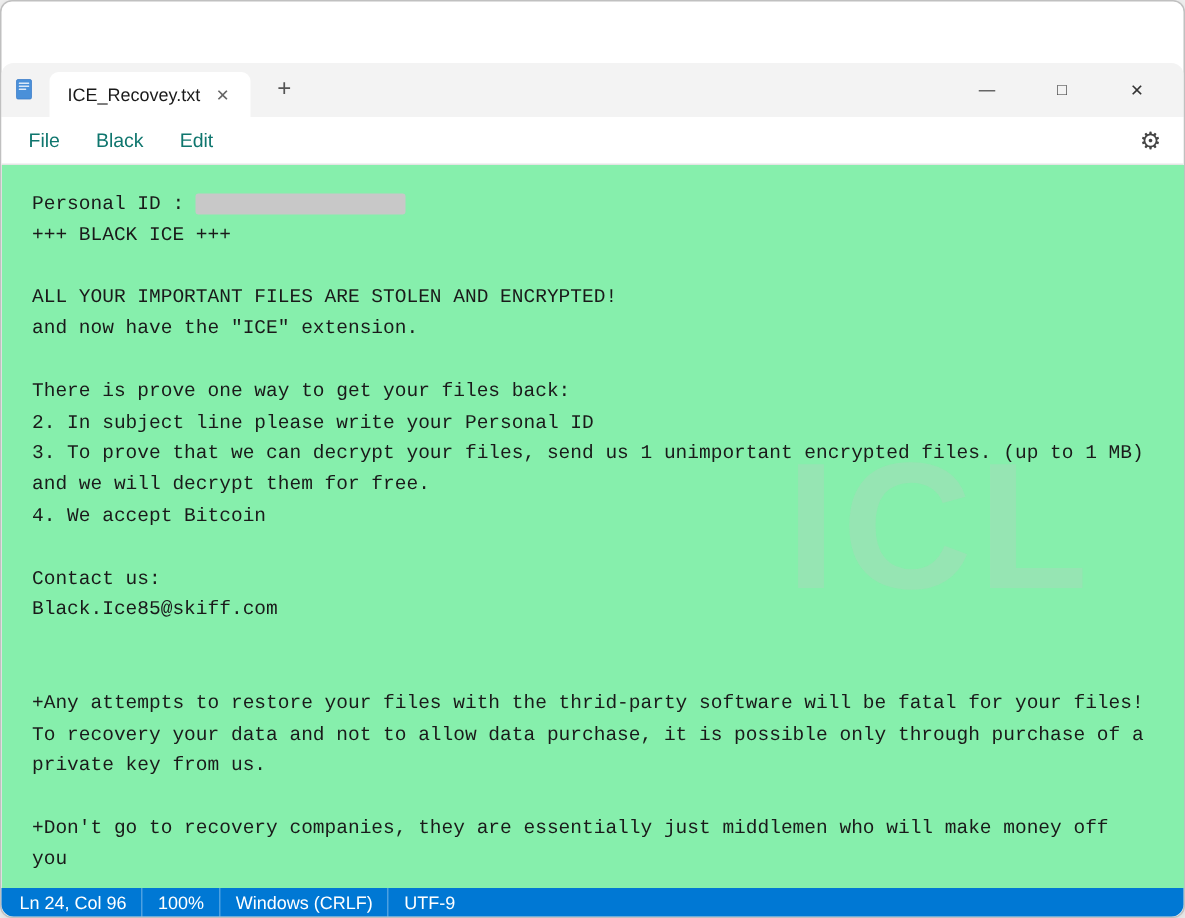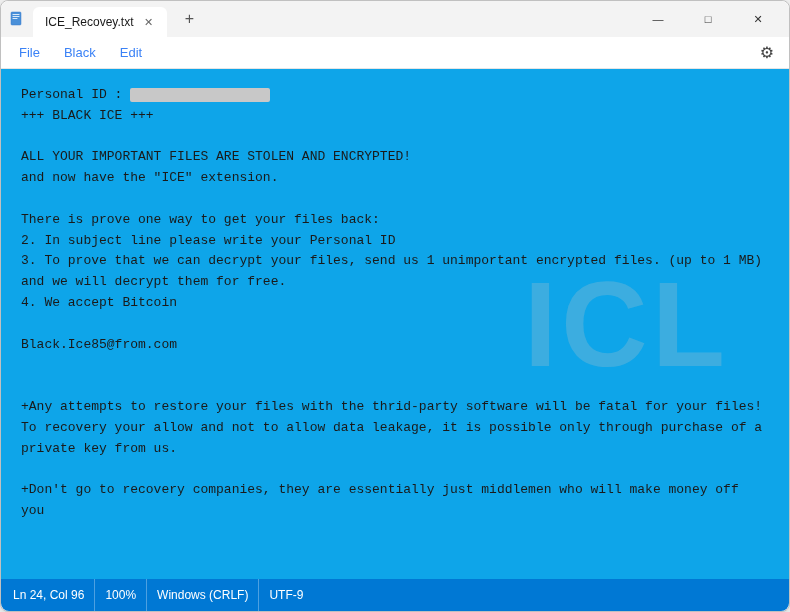--- a/index.html
+++ b/index.html
@@ -29,20 +29,21 @@
 
     
     .title-bar {
       display: flex;
       align-items: center;
       height: 36px;
       background: #f3f3f3;
       border-radius: 8px 8px 0 0;
       padding: 0 8px;
       flex-shrink: 0;
+      margin-top: 41px;
     }
 
     .title-bar-left {
       display: flex;
       align-items: center;
       flex: 1;
       gap: 8px;
     }
 
     .app-icon {
@@ -121,21 +122,21 @@
     }
 
     .menu-items {
       display: flex;
       gap: 4px;
     }
 
     .menu-item {
       padding: 4px 10px;
       font-size: 13px;
-      color: #3b82f6;
+      color: #0f766e;
       cursor: pointer;
       border-radius: 4px;
     }
 
     .settings-icon {
       width: 28px;
       height: 28px;
       display: flex;
       align-items: center;
       justify-content: center;
@@ -147,21 +148,21 @@
 
     
     .content {
       flex: 1;
       overflow-y: auto;
       padding: 16px 20px;
       font-family: 'Consolas', 'Courier New', monospace;
       font-size: 13px;
       line-height: 1.6;
       color: #1a1a1a;
-      background: #0ea5e9;
+      background: #86efac;
       position: relative;
     }
 
     .content::before {
       content: 'ICL';
       position: absolute;
       right: 60px;
       top: 50%;
       transform: translateY(-50%);
       font-size: 120px;
@@ -180,21 +181,21 @@
       border-radius: 2px;
       min-width: 140px;
       height: 14px;
       vertical-align: middle;
     }
 
     
     .status-bar {
       display: flex;
       align-items: center;
-      height: 32px;
+      height: 19px;
       background: #0078d4;
       padding: 0 12px;
       font-size: 12px;
       color: #ffffff;
       flex-shrink: 0;
       border-radius: 0 0 8px 8px;
       gap: 0;
     }
 
     .status-item {
@@ -266,25 +267,26 @@
         <div class="line" style="height: 0.8em;">&nbsp;</div>
         <div class="line">ALL YOUR IMPORTANT FILES ARE STOLEN AND ENCRYPTED!</div>
         <div class="line">and now have the "ICE" extension.</div>
         <div class="line" style="height: 0.8em;">&nbsp;</div>
         <div class="line">There is  prove one way to get your files back:</div>
         <div class="line">2. In subject line please write your Personal ID</div>
         <div class="line">3. To prove that we can decrypt your files, send us 1 unimportant encrypted files. (up to 1 MB)</div>
         <div class="line">and we will decrypt them for free.</div>
         <div class="line">4. We accept Bitcoin</div>
         <div class="line" style="height: 0.8em;">&nbsp;</div>
-        <div class="line">Black.Ice85@from.com</div>
+        <div class="line">Contact us:</div>
+        <div class="line">Black.Ice85@skiff.com</div>
         <div class="line" style="height: 0.8em;">&nbsp;</div>
         <div class="line" style="height: 0.8em;">&nbsp;</div>
         <div class="line">+Any attempts to restore your files with the thrid-party software will be fatal for your files!</div>
-        <div class="line">To recovery your allow and not to allow data leakage, it is possible only through purchase of a</div>
+        <div class="line">To recovery your data and not to allow data purchase, it is possible only through purchase of a</div>
         <div class="line">private key from us.</div>
         <div class="line" style="height: 0.8em;">&nbsp;</div>
         <div class="line">+Don't go to recovery companies, they are essentially just middlemen who will make money off you</div>
       </div>
   </div>
 
   <div class="status-bar">
     <div class="status-item">
       <span>Ln 24, Col 96</span>
     </div>

